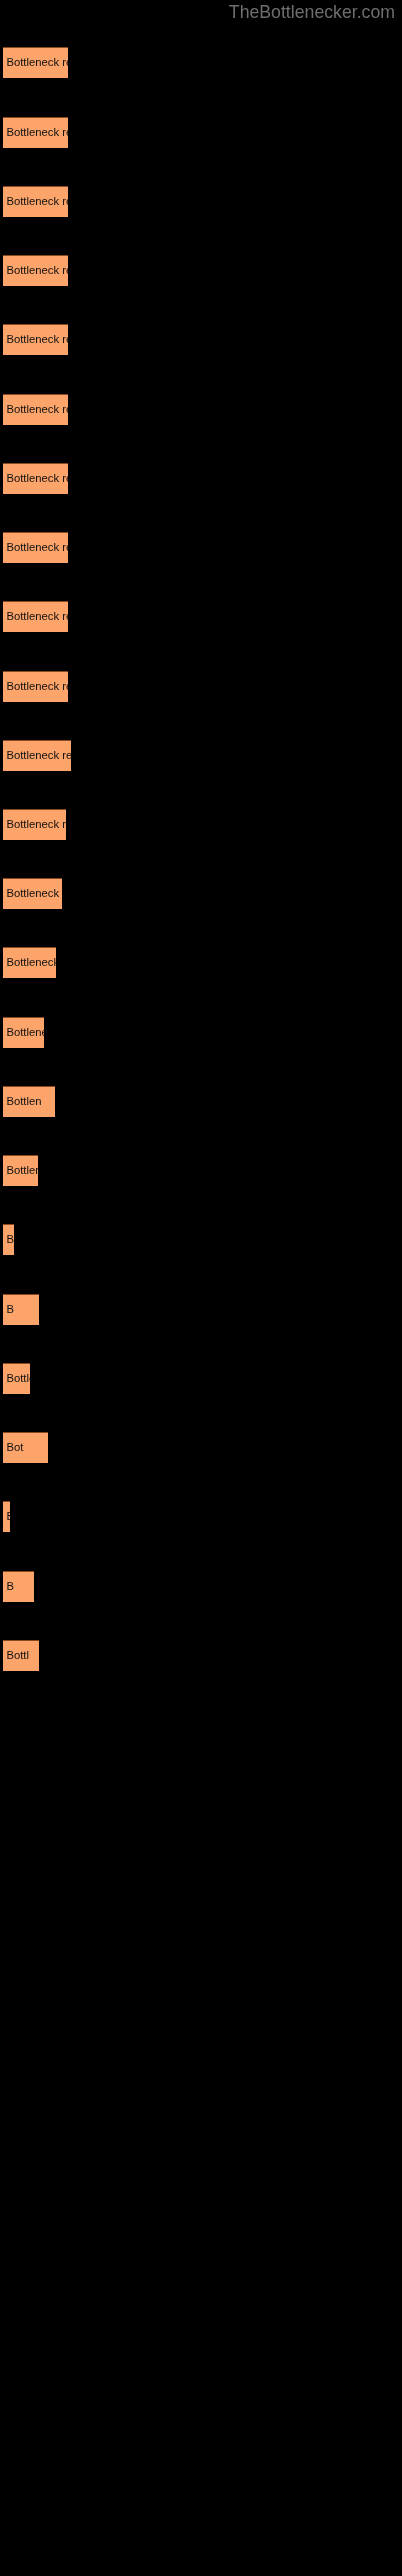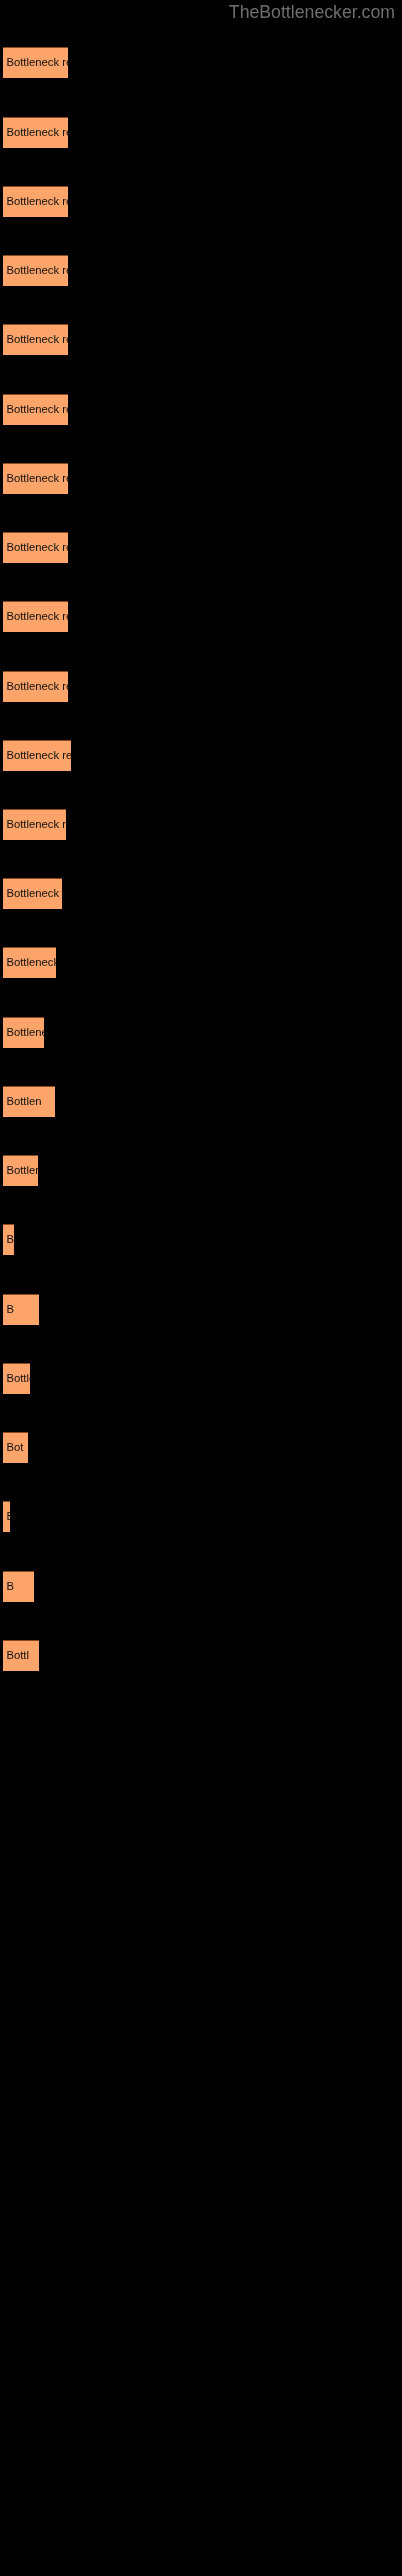--- a/index.html
+++ b/index.html
@@ -195,21 +195,21 @@
           <div class="bar-label" style="color: rgb(16, 16, 16);">B</div>
         </div>
       </div>
       <div class="bar-row" style="top: 1363px; width: 26.6px;">
         <div class="bar-clip" style="width: 26.6px;">
           <div class="bar-fill" style="background: rgb(253, 164, 106); border-top-color: rgb(138, 74, 32);"></div>
           <div class="bar-label" style="color: rgb(16, 16, 16);">Bottle</div>
         </div>
       </div>
       <div class="bar-row" style="top: 1432px; width: 45px;">
-        <div class="bar-clip" style="width: 25px;">
+        <div class="bar-clip" style="width: 45px;">
           <div class="bar-fill" style="background: rgb(253, 164, 106); border-top-color: rgb(138, 74, 32);"></div>
           <div class="bar-label" style="color: rgb(16, 16, 16);">Bot</div>
         </div>
       </div>
       <div class="bar-row" style="top: 1501px; width: 7.2px;">
         <div class="bar-clip" style="width: 7.2px;">
           <div class="bar-fill" style="background: rgb(253, 164, 106); border-top-color: rgb(138, 74, 32);"></div>
           <div class="bar-label" style="color: rgb(16, 16, 16);">Bottlene</div>
         </div>
       </div>

